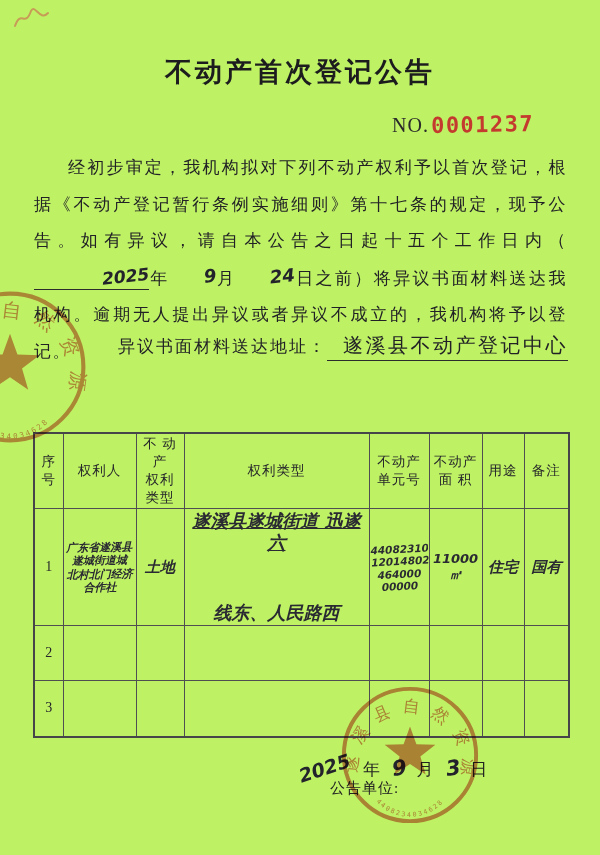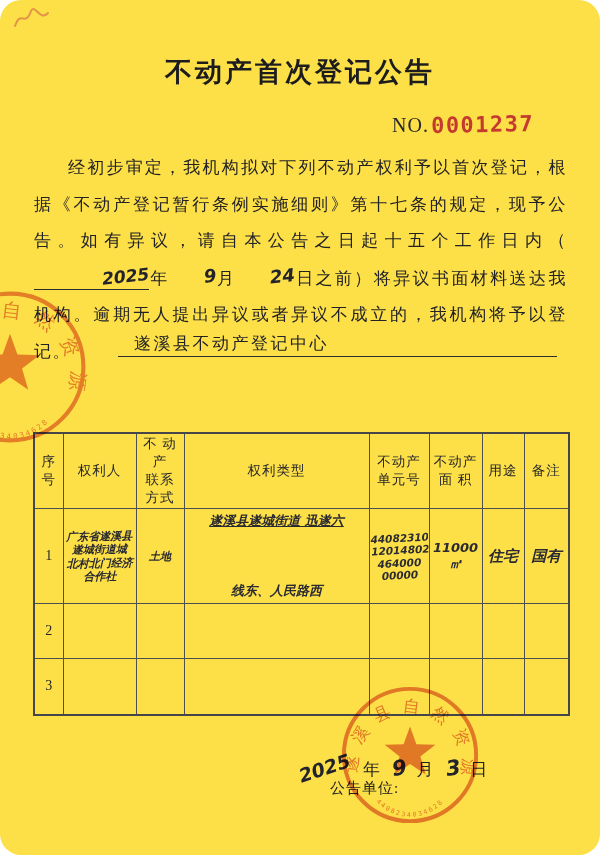--- a/index.html
+++ b/index.html
@@ -1,21 +1,20 @@
 <!DOCTYPE html>
 <html><head>
 <meta charset="utf-8">
 <style>
   html,body{margin:0;padding:0;}
   .page{
     position:relative; width:600px; height:855px; overflow:hidden;
-    background:#fde047;
+    background:#bef264;
     font-family:"Liberation Serif","DejaVu Serif",serif;
     color:#26262a;
-    border-radius:21px;
   }
   
   .title{
     position:absolute; top:54px; left:0; width:600px; text-align:center;
     font-family:"Liberation Sans","DejaVu Sans",sans-serif;
     font-size:27px; font-weight:bold; letter-spacing:3px; color:#1c1c1e;
   }
   .no-line{position:absolute; top:112px; left:372px; white-space:nowrap;}
   .no-prefix{font-size:20px; letter-spacing:1px; color:#2a2a2a;margin-left:20px;}
   .no-value{
@@ -38,41 +37,41 @@
     display:inline-block; transform:rotate(-6deg);
     font-family:"DejaVu Sans","Liberation Sans",sans-serif;
     letter-spacing:0;
   }
   .hand-sm{font-size:18px;}
   
   .info-line{position:absolute; display:flex; align-items:baseline; white-space:nowrap;}
   .info-label{font-size:17px; letter-spacing:2px; color:#222226;}
   .info-fill{
     border-bottom:1.6px solid #2c2c2c; padding:0 0 1px 16px;
-    font-size:17px; letter-spacing:2.5px; color:#222226;
+    font-size:20px; letter-spacing:2.5px; color:#222226;
   }
   
   table.reg{
     position:absolute; left:33px; top:432px; width:535px; height:243px;
     border-collapse:collapse; table-layout:fixed;
   }
   table.reg th, table.reg td{
     border:1.2px solid #4f4f52; padding:1px 2px; text-align:center;
     vertical-align:middle; overflow:hidden;
   }
   table.reg{border:2px solid #46464a;}
   th.hdr{font-size:13.5px; font-weight:normal; letter-spacing:1px; white-space:pre-line; color:#26262a;}
   .pre{white-space:pre-line;}
   .cell-hand{
     font-style:italic; font-weight:600; color:#2a2a32;
     font-family:"DejaVu Sans","Liberation Sans",sans-serif;
   }
   .holder-cell{font-size:11px; line-height:13.5px; transform:rotate(-1deg);}
-  .type-cell{font-size:11px;margin-top:42px;}
-  .loc-cell{font-size:13px; line-height:22px; text-align:left; padding-left:8px;}
+  .type-cell{font-size:15px;margin-top:42px;}
+  .loc-cell{font-size:18px; line-height:22px; text-align:left; padding-left:8px;}
   .loc-l1{display:block; text-decoration:underline;}
   .loc-l2{display:block;margin-top:48px;}
   .unit-cell{font-size:10.5px; line-height:12.5px; transform:rotate(-3deg);}
   .area-cell{font-size:13px;}
   .use-cell{font-size:15px;}
   .note-cell{font-size:15px;}
   .seq-cell{font-size:14px;}
   
   .footer-unit{position:absolute; left:330px; top:779px; font-size:15px; letter-spacing:1px; color:#222;}
   .footer-date{
@@ -101,41 +100,42 @@
 
   <div class="no-line">
     <span class="no-prefix">NO.</span><span class="no-value">0001237</span>
   </div>
 
   <div class="body-text">
     <span>经初步审定，我机构拟对下列不动产权利予以首次登记，根据《不动产登记暂行条例实施细则》第十七条的规定，现予公告。如有异议，请自本公告之日起十五个工作日内（</span><span class="blank"><span class="hand">2025</span></span><span>年</span><span class="hand hand-sm">9</span><span>月</span><span class="hand hand-sm">24</span><span>日之前）将异议书面材料送达我机构。逾期无人提出异议或者异议不成立的，我机构将予以登记。</span>
   </div>
 
   <div class="info-line" style="left:118px; top:332px; right:43px;">
+    <span class="info-label">异议书面材料送达地址：</span>
     <span class="info-fill" style="flex:1;">遂溪县不动产登记中心</span>
   </div>
 
 
   <table class="reg">
     <colgroup>
       <col style="width:29px">
         <col style="width:73px">
         <col style="width:48px">
         <col style="width:185px">
       <col style="width:60px">
         <col style="width:53px">
         <col style="width:42px">
         <col style="width:45px">
     </colgroup>
     <tbody>
         <tr style="height:46px">
       <th class="hdr">序号</th>
       <th class="hdr">权利人</th>
       <th class="hdr">不 动 产
-联系方式</th>
+权利类型</th>
       <th class="hdr">权利类型</th>
       <th class="hdr">不动产
 单元号</th>
       <th class="hdr">不动产
 面  积</th>
       <th class="hdr">用途</th>
       <th class="hdr">备注</th>
     </tr>
     <tr style="height:86px">
       <td class="seq-cell">1</td>

